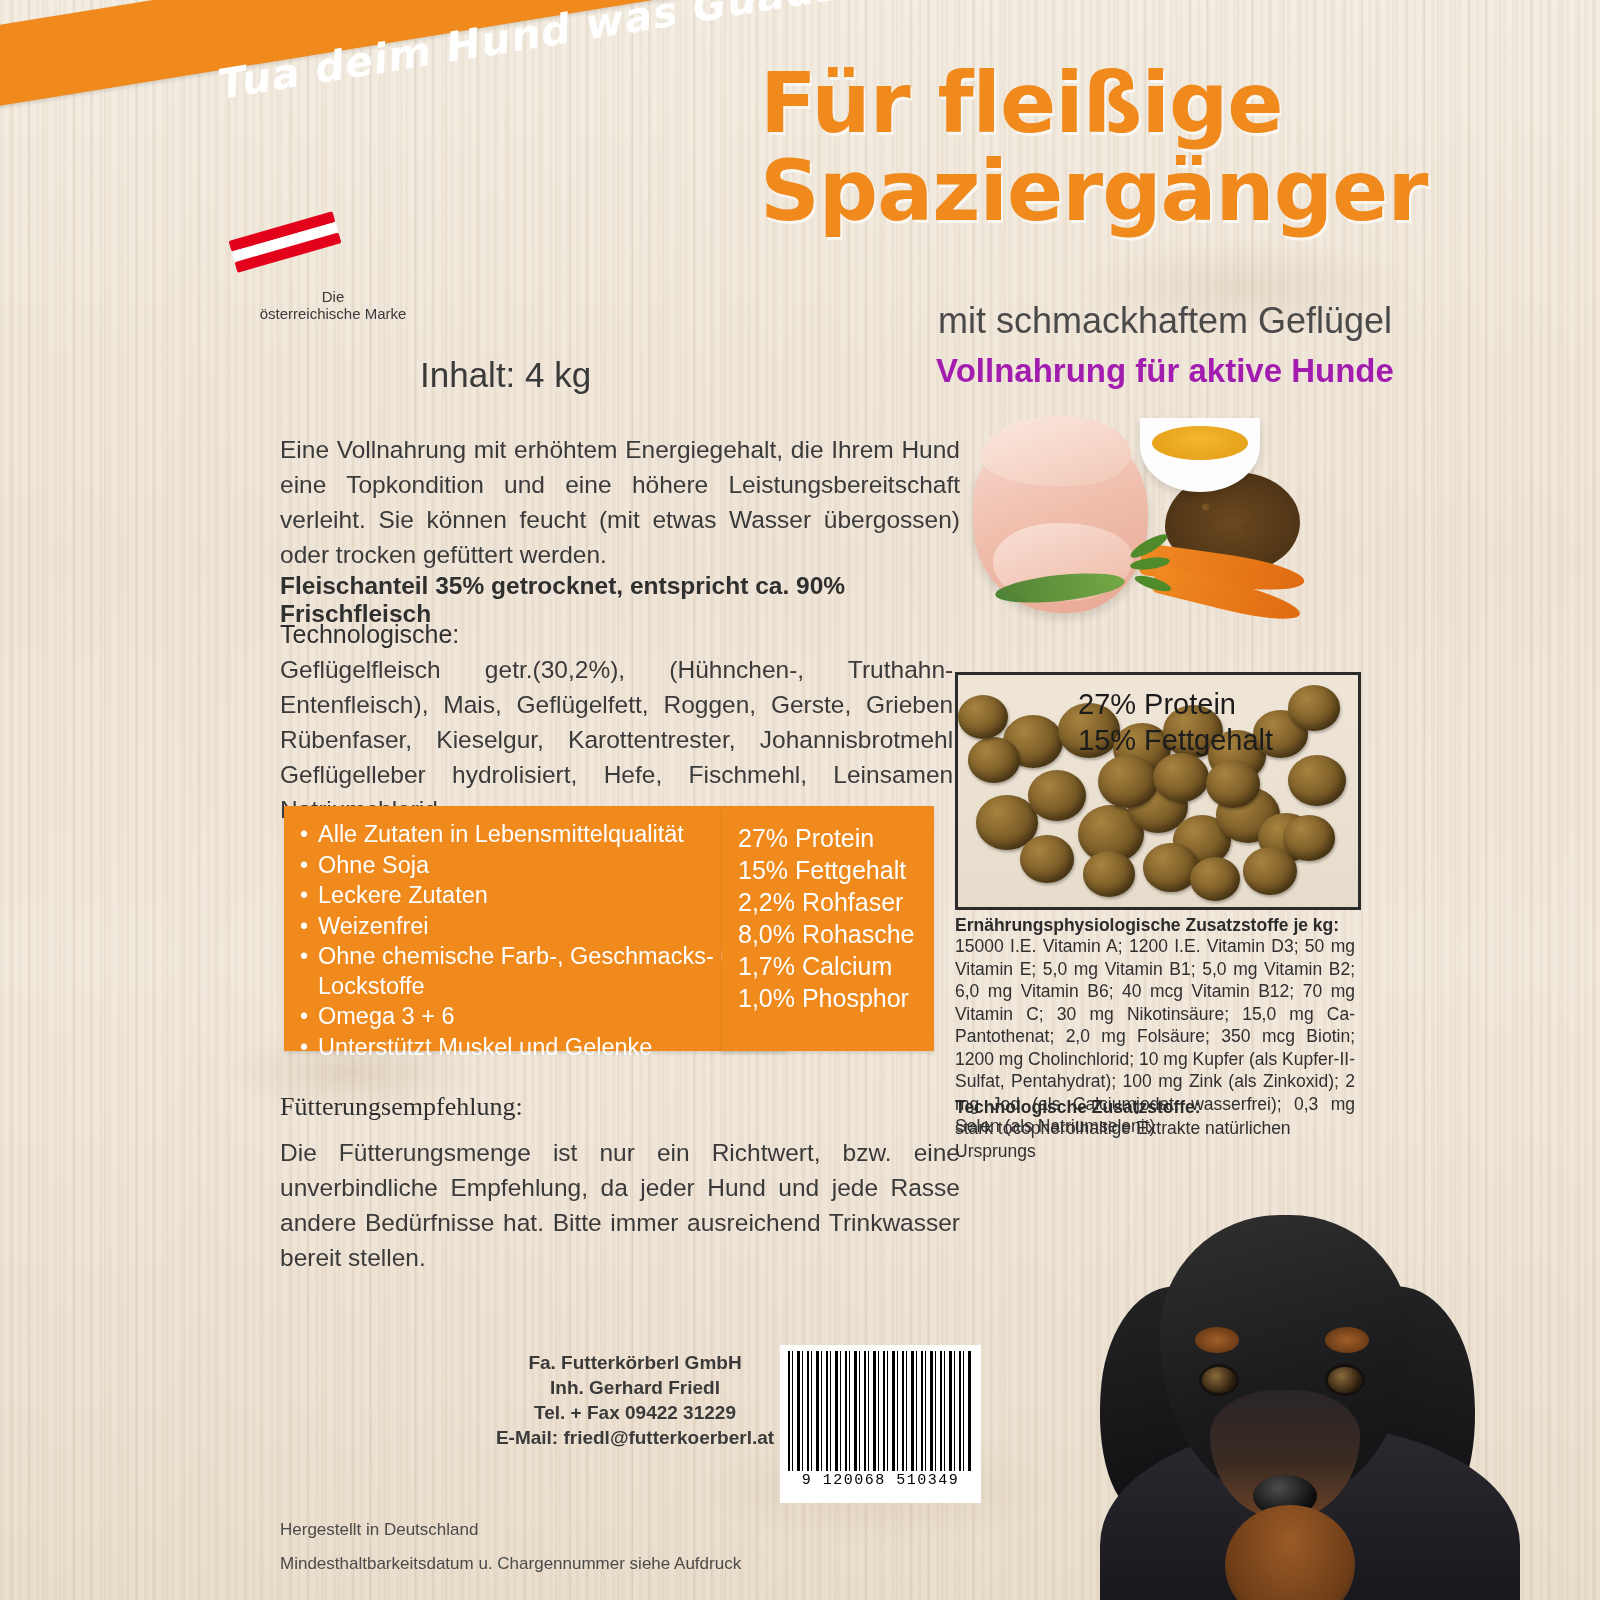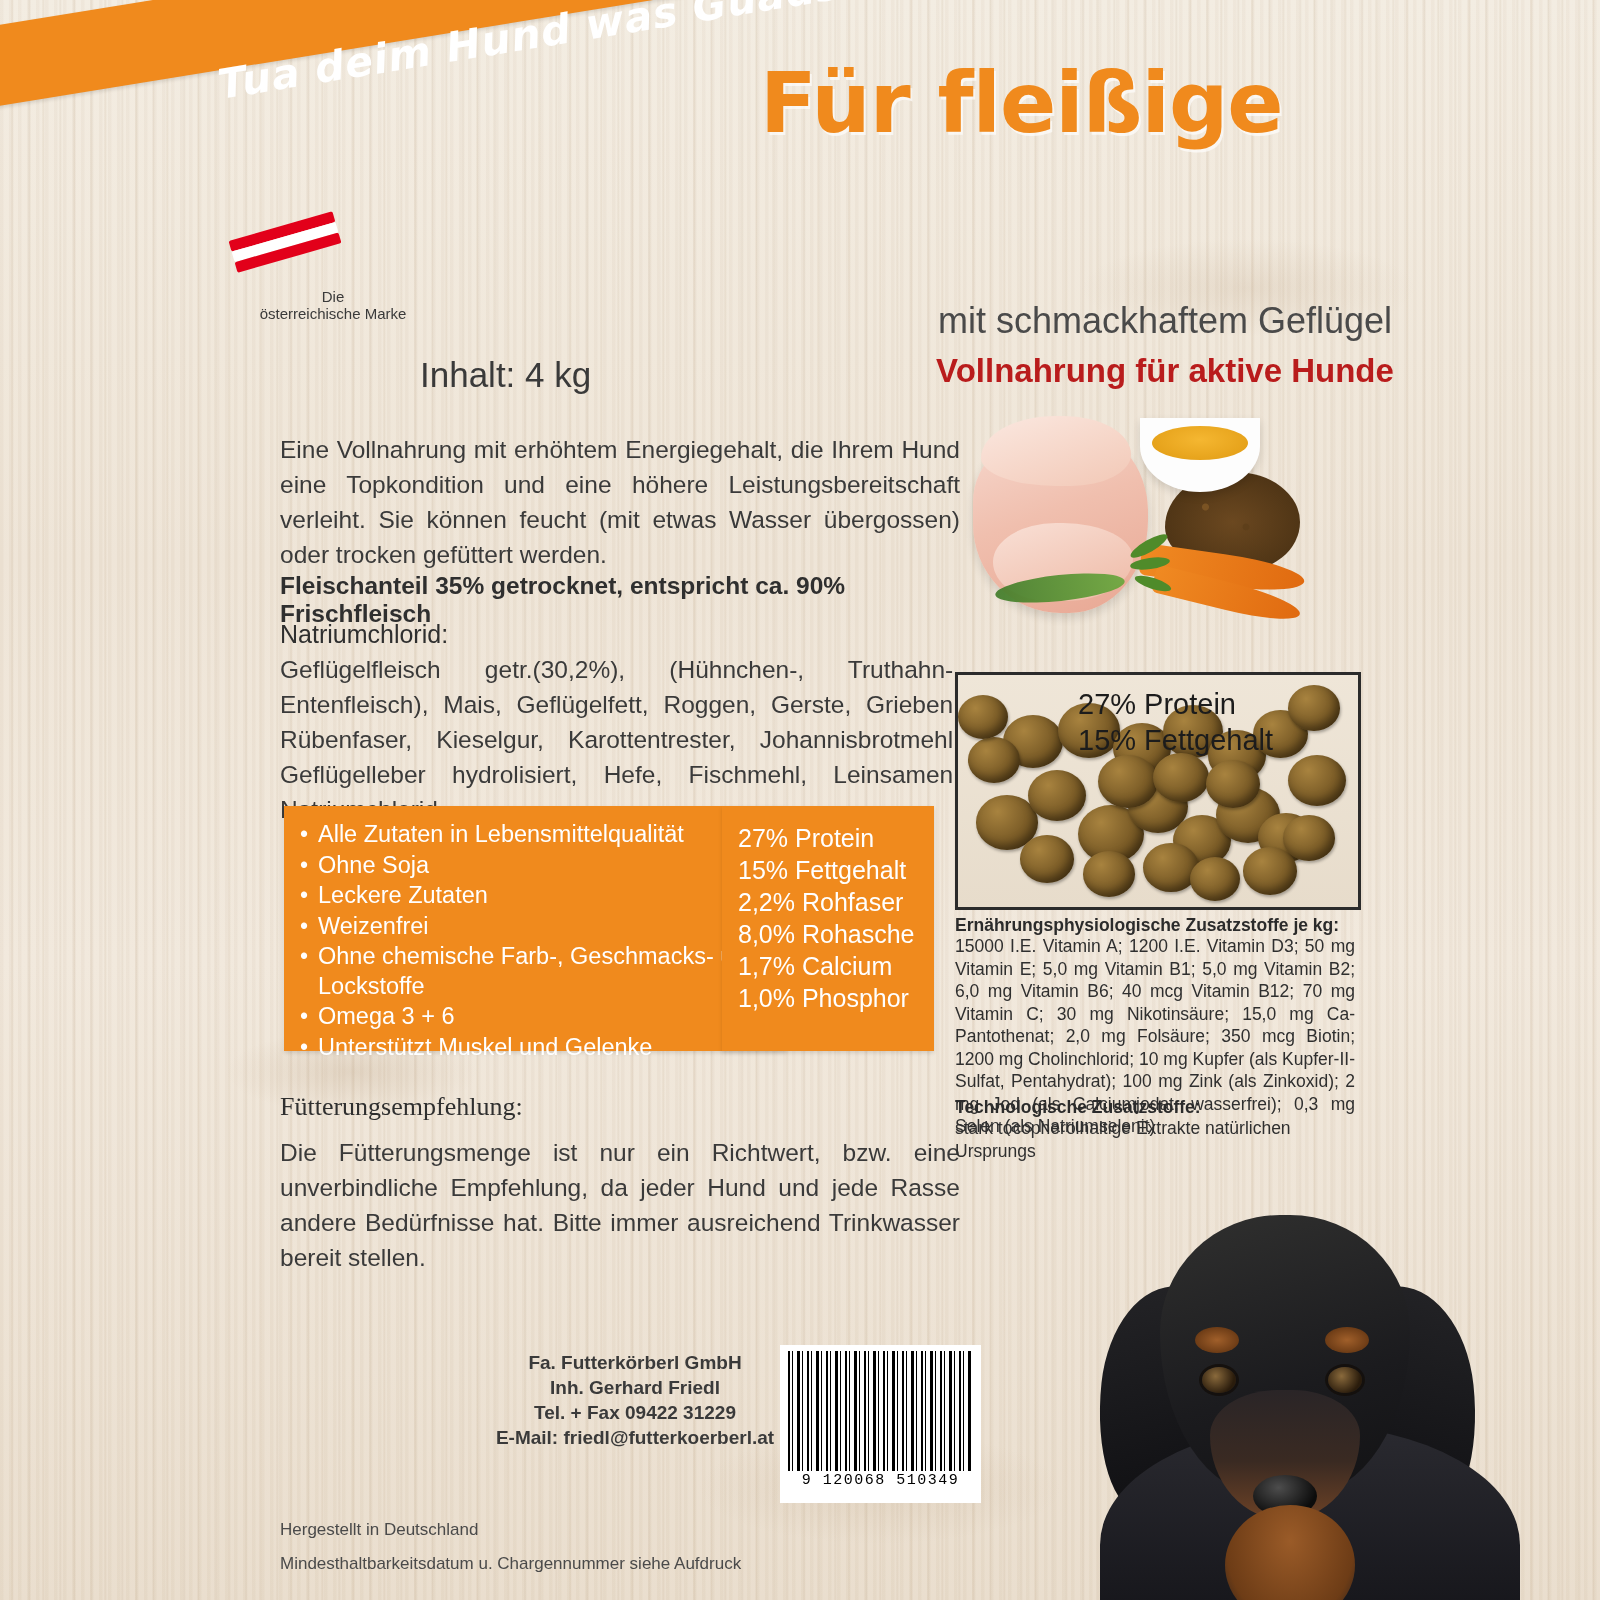--- a/index.html
+++ b/index.html
@@ -105,21 +105,21 @@
     line-height:88px;
     text-shadow:2px 3px 0 rgba(255,255,255,.65);
     letter-spacing:-1px;
   }
   .subline{
     position:absolute;left:760px;top:300px;width:810px;
     text-align:center;color:#4a4a4a;font-size:36px;
   }
   .subline2{
     position:absolute;left:760px;top:352px;width:810px;
-    text-align:center;color:#b91c1c;font-size:33px;font-weight:bold;
+    text-align:center;color:#a21caf;font-size:33px;font-weight:bold;
   }
 
   
   .inhalt{
     position:absolute;left:420px;top:355px;
     font-size:35px;color:#3a3a3a;
   }
   .intro{
     position:absolute;left:280px;top:432px;width:680px;
     font-size:24.5px;line-height:35px;color:#3a3a3a;text-align:justify;
@@ -359,30 +359,31 @@
       <i></i>
       <i></i>
     </div>
   <div class="flag-cap">
     <span>Die</span><br>
     <span>österreichische Marke</span>
   </div>
 
   <div class="headline">
     <div>Für fleißige</div>
+    <div>Spaziergänger</div>
   </div>
   <div class="subline">mit schmackhaftem Geflügel</div>
   <div class="subline2">Vollnahrung für aktive Hunde</div>
 
   <div class="inhalt">Inhalt: 4 kg</div>
 
   <div class="intro">Eine Vollnahrung mit erhöhtem Energiegehalt, die Ihrem Hund eine Topkondition und eine höhere Leistungsbereitschaft verleiht. Sie können feucht (mit etwas Wasser übergossen) oder trocken gefüttert werden.</div>
   <div class="meat">Fleischanteil 35% getrocknet, entspricht ca. 90% Frischfleisch</div>
 
-  <div class="zus-title">Natriumchlorid:</div>
+  <div class="zus-title">Technologische:</div>
   <div class="zus-body">Geflügelfleisch getr.(30,2%), (Hühnchen-, Truthahn-, Entenfleisch), Mais, Geflügelfett, Roggen, Gerste, Grieben, Rübenfaser, Kieselgur, Karottentrester, Johannisbrotmehl, Geflügelleber hydrolisiert, Hefe, Fischmehl, Leinsamen, Natriumchlorid,</div>
 
   <div class="box-bullets">
     <ul>
       <li>Alle Zutaten in Lebensmittelqualität</li>
       <li>Ohne Soja</li>
       <li>Leckere Zutaten</li>
       <li>Weizenfrei</li>
       <li>Ohne chemische Farb-, Geschmacks- und Lockstoffe</li>
       <li>Omega 3 + 6</li>

